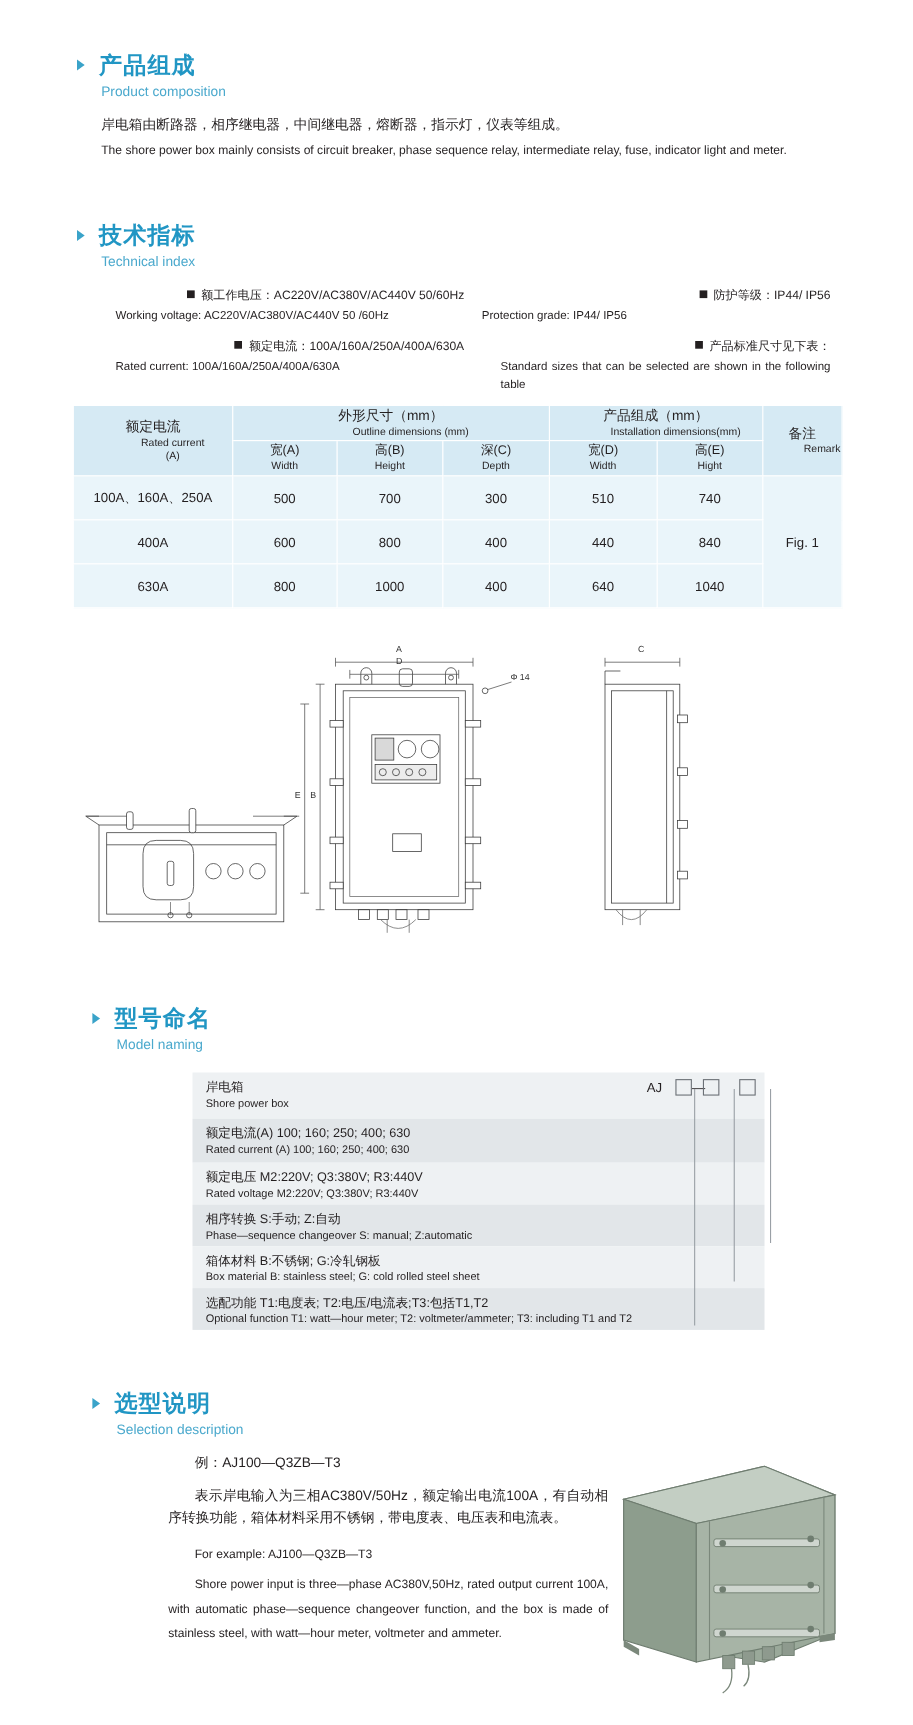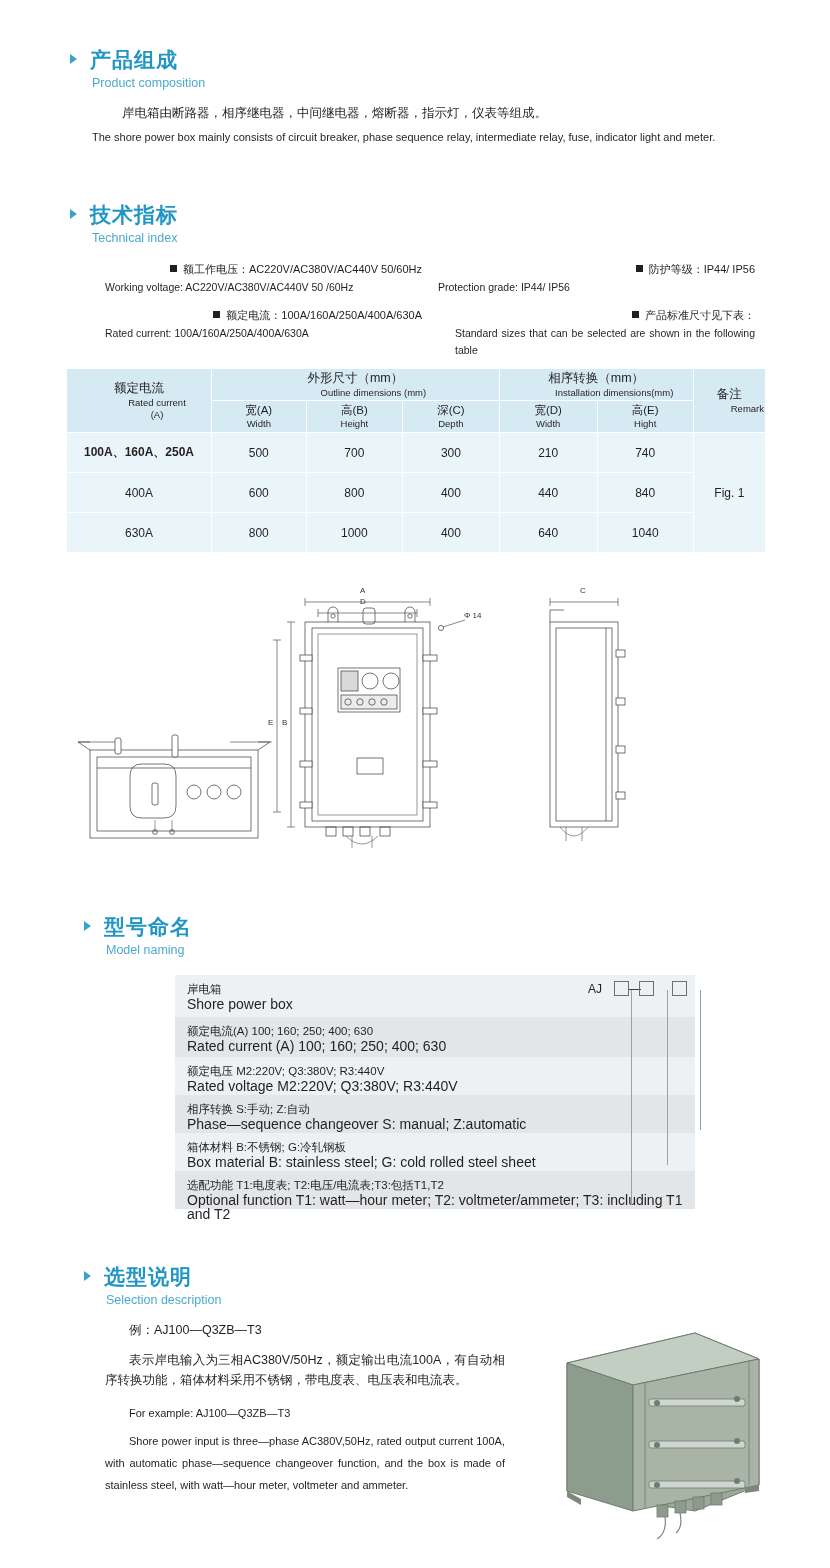--- a/index.html
+++ b/index.html
@@ -26,21 +26,21 @@
   }
   .sec-head .cn {
     font-size: 21px; color: #2196c4; font-weight: bold;
     margin-left: 20px; line-height: 24px; letter-spacing: 1px;
   }
   .sec-head .en {
     font-size: 12.5px; color: #4ba9cd; margin-left: 22px;
     line-height: 16px; margin-top: 3px;
   }
 
-  .body-cn { font-size: 12.5px; color: #231f20; line-height: 20px; margin-left: 30px; }
+  .body-cn { font-size: 12.5px; color: #231f20; line-height: 20px; }
   .body-en { font-size: 11px; color: #231f20; line-height: 18px; }
 
   
   .tbullet { position: absolute; }
   .tbullet .sq {
     display:inline-block; width:7px; height:7px; background:#231f20;
     margin-right:6px; vertical-align: 1px;
   }
   .tbullet .l1 { font-size: 11px; line-height: 19px; text-align: right; }
   .tbullet .l2 { font-size: 10.5px; line-height: 17px; margin-left: 13px; color:#231f20;}
@@ -65,34 +65,34 @@
   .sub-en { font-size: 9.5px; display:block; line-height:12px;}
 
   
   .drawing { position:absolute; }
   .dim-label { position:absolute; font-size:8px; color:#333; font-family:"Liberation Sans", sans-serif;}
 
   
   .model-box { position:absolute; left:175px; top:975px; width:520px; }
   .model-row { position:relative; padding: 6px 10px 6px 12px; }
   .model-row .cn { font-size: 11.5px; line-height: 16px; }
-  .model-row .en { font-size: 14px; line-height: 14px; }
+  .model-row .en { font-size: 10px; line-height: 14px; }
   .r-light { background: #eef1f3; }
   .r-dark  { background: #e2e6e9; }
 
   .code-area { position:absolute; right: 8px; top: 6px; display:flex; align-items:center; }
   .code-aj { font-size: 12px; margin-right: 12px; }
   .ebox { width: 15px; height: 15px; border: 1px solid #6b7076; display:inline-block; }
   .dash { display:inline-block; width:10px; text-align:center; font-size:12px; }
 
   
   .leader { position:absolute; background:#9aa0a6; }
 
   
-  .sel-txt { position:absolute; }
+  .sel-txt { position:absolute;margin-left:48px; }
   .sel-txt p { margin:0; }
 
   
   .photo { position:absolute; left:545px; top:1315px; width:235px; height:230px; }
 </style>
 </head>
 <body>
 
 <div class="page">
 
@@ -135,21 +135,21 @@
         <th rowspan="2" style="width:145px; height:54px;">
           <span class="th-cn">额定电流</span>
           <span class="th-en">Rated current</span>
           <span class="th-en">(A)</span>
         </th>
         <th colspan="3" style="width:290px;">
           <span class="th-cn">外形尺寸（mm）</span>
           <span class="th-en">Outline dimensions (mm)</span>
         </th>
         <th colspan="2" style="width:195px;">
-          <span class="th-cn">相序转换（mm）</span>
+          <span class="th-cn">产品组成（mm）</span>
           <span class="th-en">Installation dimensions(mm)</span>
         </th>
         <th rowspan="2" style="width:70px;">
           <span class="th-cn">备注</span>
           <span class="th-en">Remark</span>
         </th>
       </tr>
       <tr>
         <th style="height:32px;">
           <span class="sub-cn">宽(A)</span>
@@ -168,25 +168,25 @@
           <span class="sub-en">Width</span>
         </th>
         <th>
           <span class="sub-cn">高(E)</span>
           <span class="sub-en">Hight</span>
         </th>
       </tr>
     </thead>
     <tbody>
       <tr>
-        <td style="height:40px;font-weight:bold;">100A、160A、250A</td>
+        <td style="height:40px;">100A、160A、250A</td>
         <td>500</td>
         <td>700</td>
         <td>300</td>
-        <td>210</td>
+        <td>510</td>
         <td>740</td>
         <td rowspan="3">Fig. 1</td>
       </tr>
       <tr>
         <td style="height:40px;">400A</td>
         <td>600</td>
         <td>800</td>
         <td>400</td>
         <td>440</td>
         <td>840</td>

